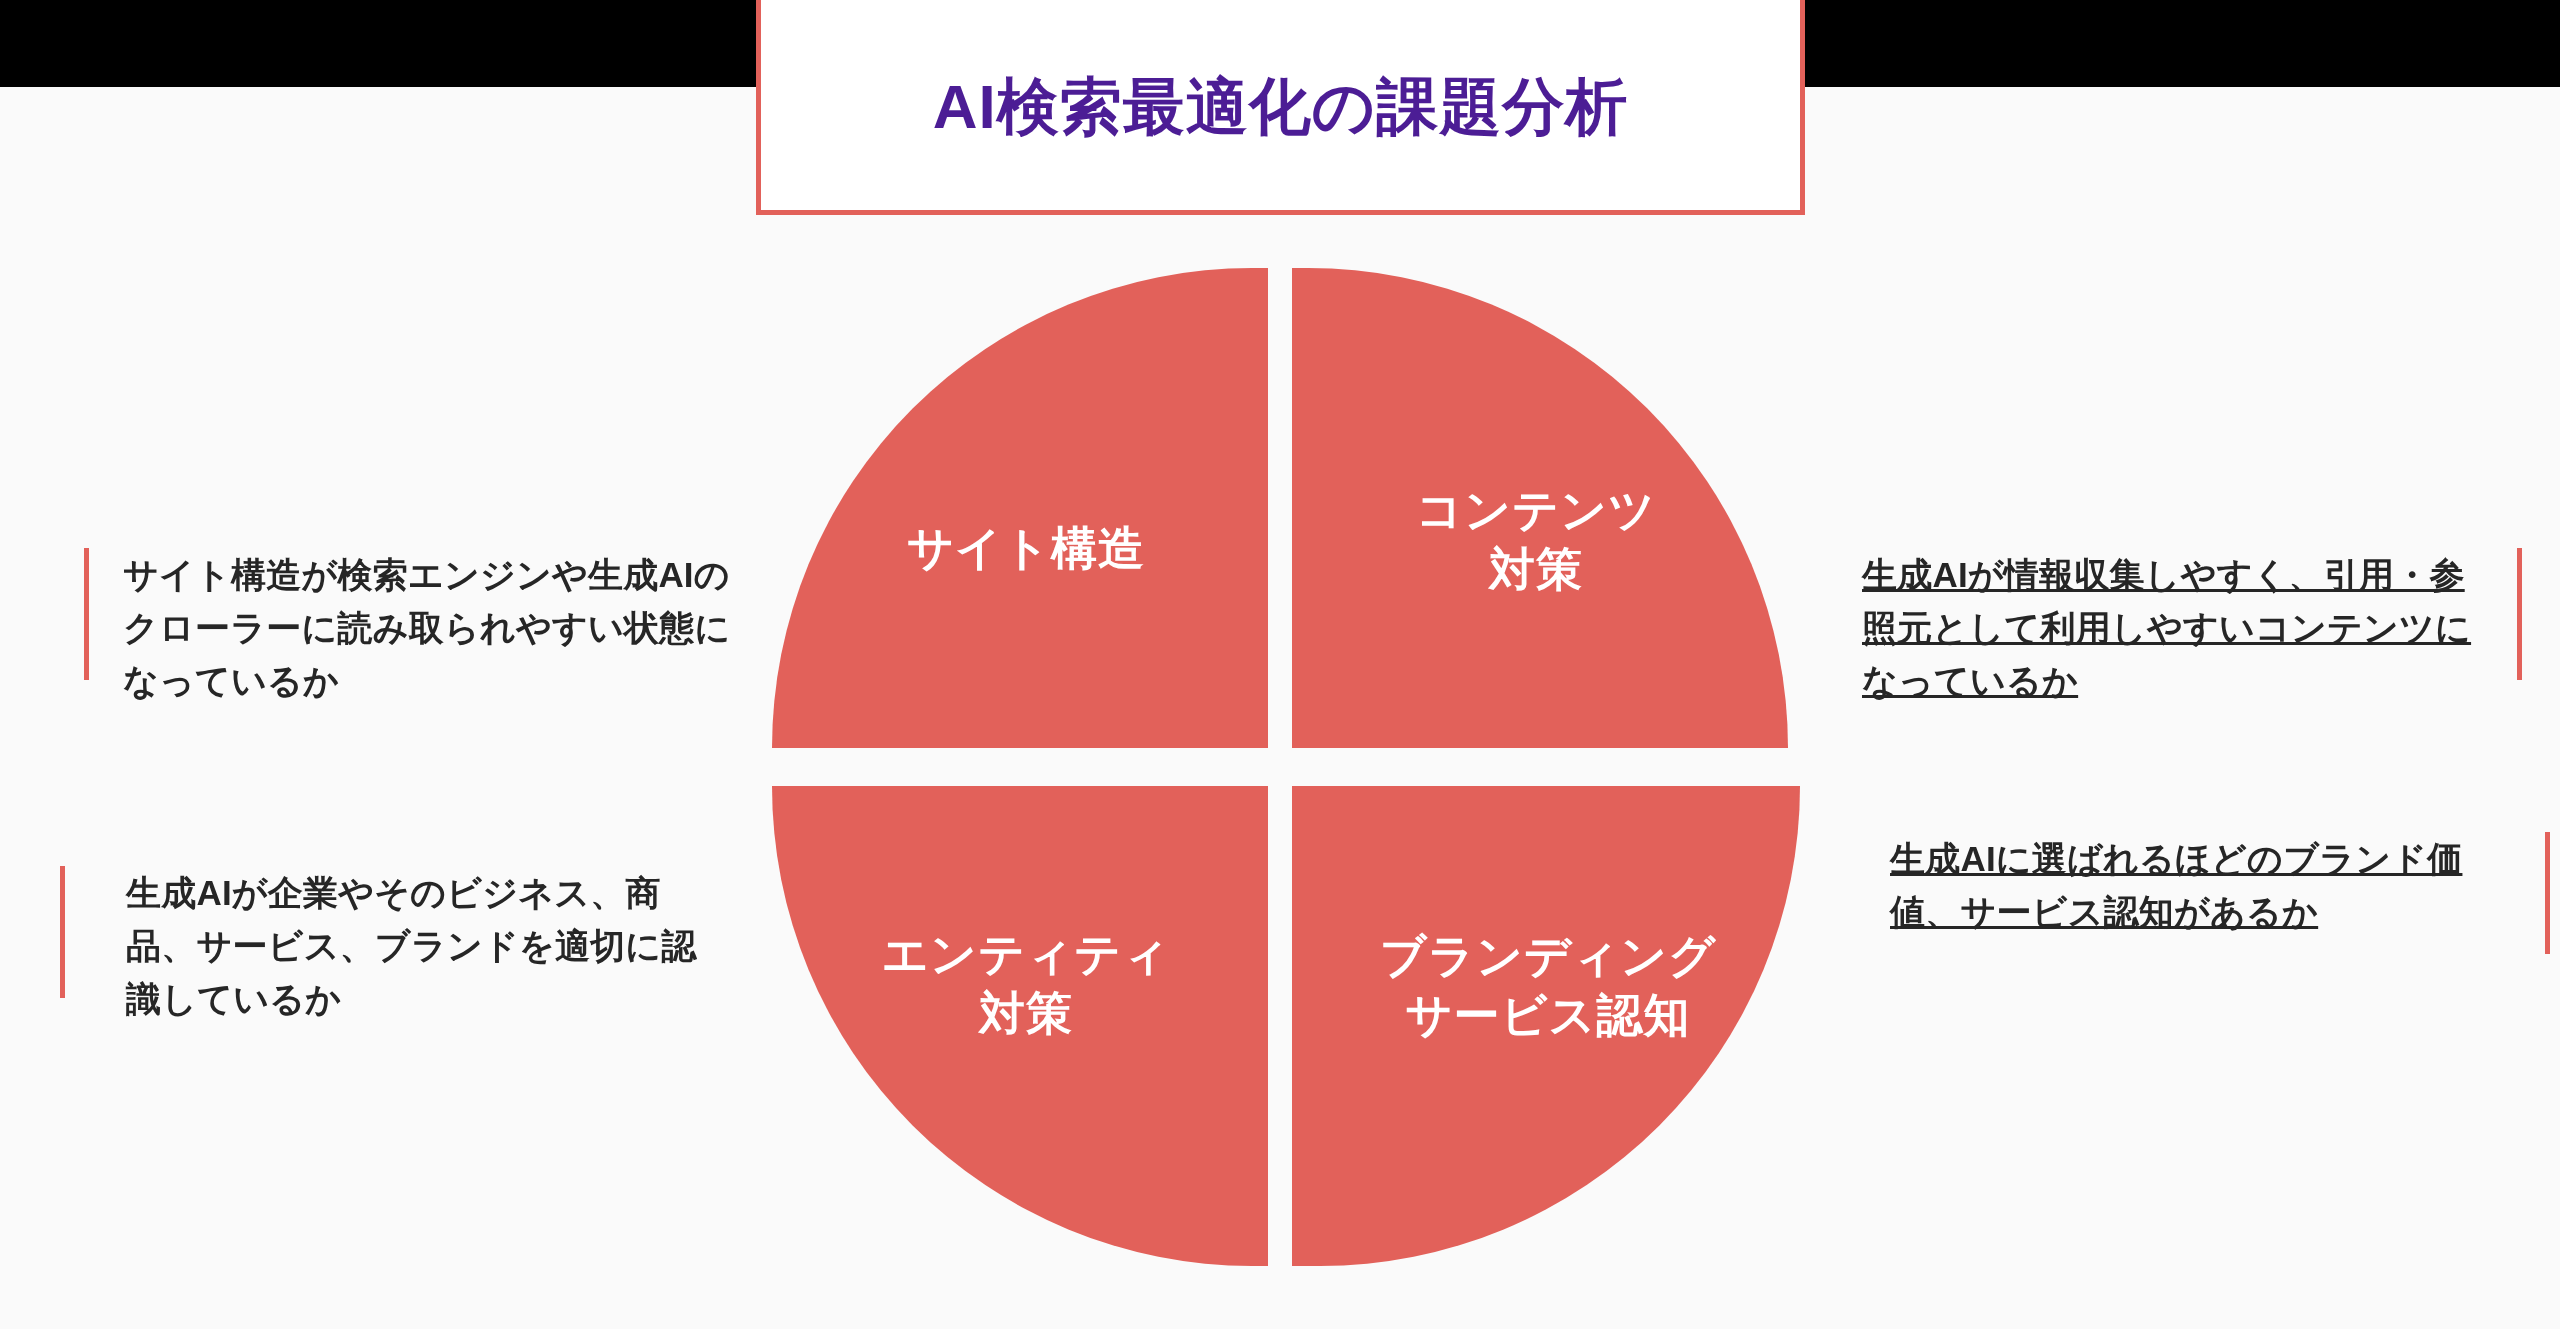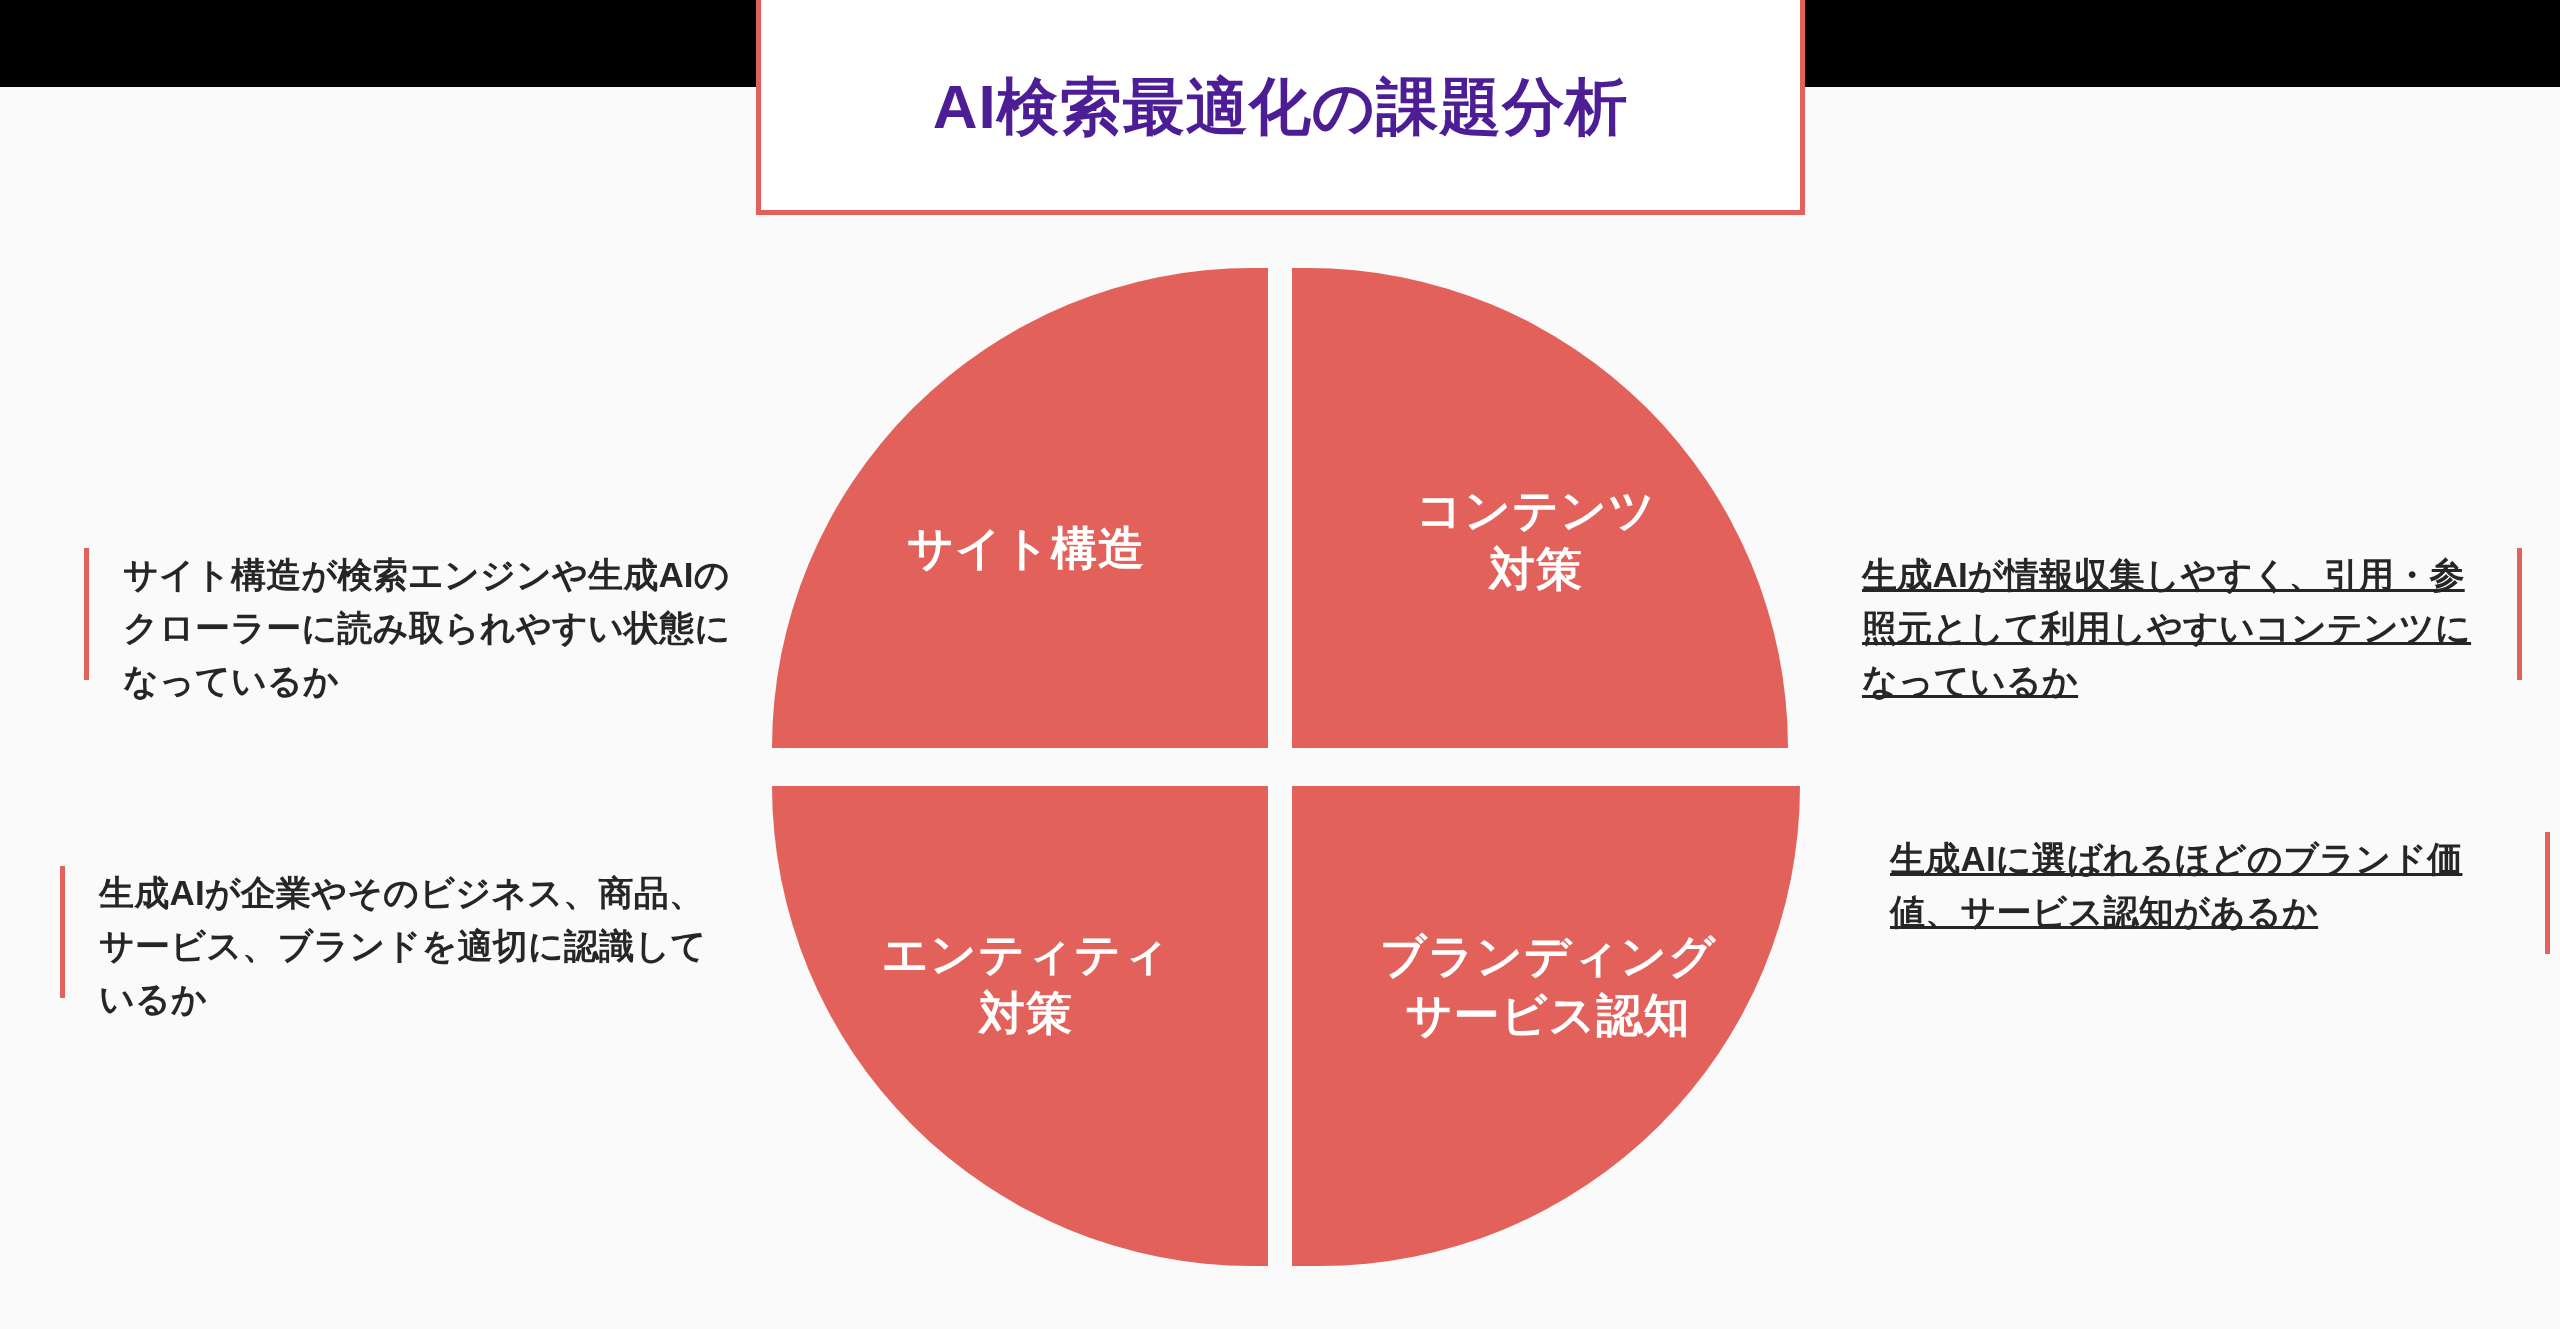--- a/index.html
+++ b/index.html
@@ -102,21 +102,21 @@
     font-weight: 700;
     line-height: 1.52;
     letter-spacing: 0.2px;
   }
   .desc.left  .body { margin-left: 34px; text-align: left; }
   .desc.right .body { margin-right: 34px; text-align: left; text-decoration: underline; }
   .desc.right { flex-direction: row-reverse; }
 
   #desc-site     { left: 60px;   top: 548px; width: 660px; padding-left: 24px; }
   #desc-content  { left: 1862px; top: 548px; width: 660px; }
-  #desc-entity   { left: 60px;   top: 866px; width: 660px; }
+  #desc-entity   { left: 60px;   top: 866px; width: 660px; gap: 27px; }
   #desc-brand    { left: 1862px; top: 832px; width: 660px; margin-left: 28px; }
 
   #desc-site    .bar { height: 132px; }
   #desc-content .bar { height: 132px; }
   #desc-entity  .bar { height: 132px; }
   #desc-brand   .bar { height: 122px; }
 </style>
 </head>
 <body>
 

